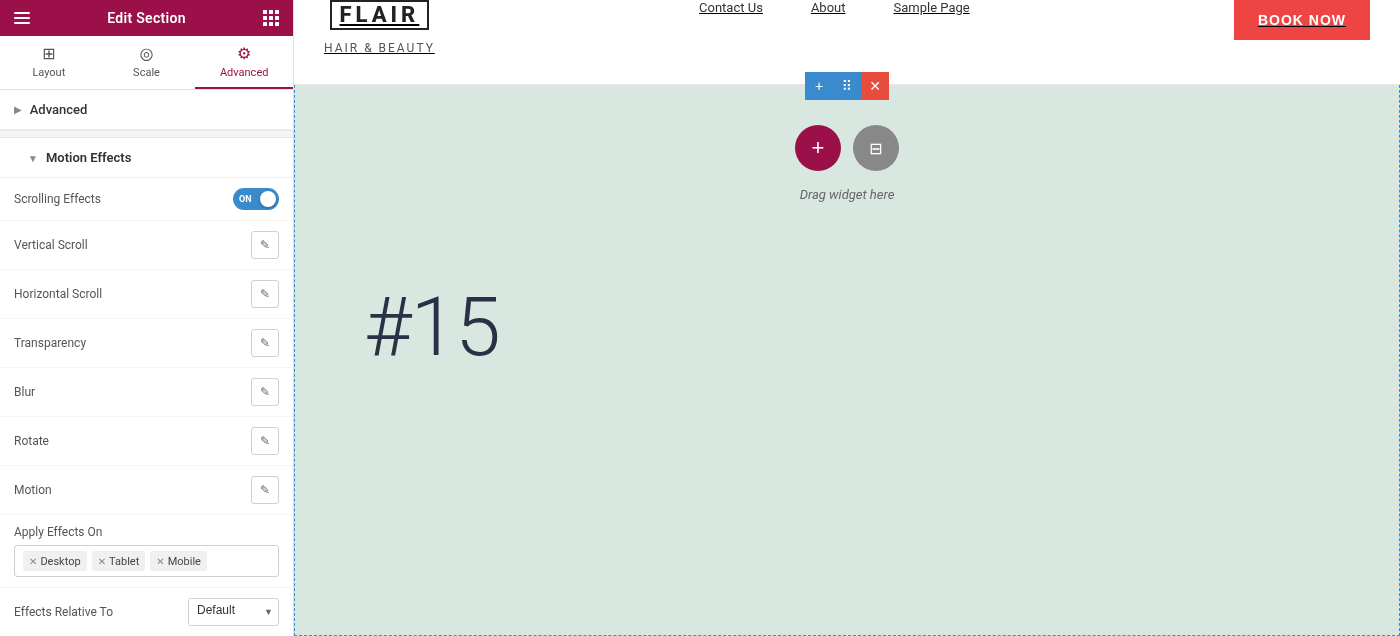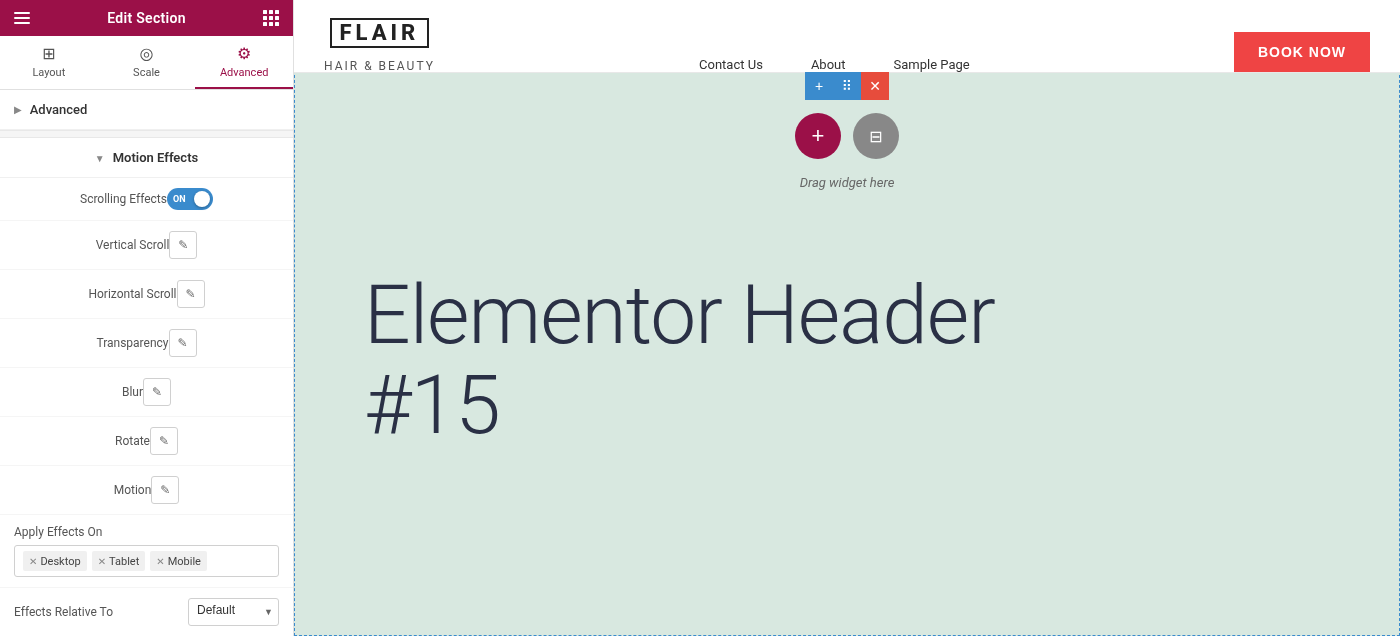--- a/index.html
+++ b/index.html
@@ -123,41 +123,41 @@
       height: 8px;
       background: #f5f5f5;
       border-top: 1px solid #e8e8e8;
       border-bottom: 1px solid #e8e8e8;
     }
 
     
     .motion-section-header {
       display: flex;
       align-items: center;
-      justify-content: center;
+      justify-content: flex-start;
       padding: 12px 28px;
       cursor: pointer;
       border-bottom: 1px solid #f0f0f0;
       background: #fff;
     }
     .motion-section-title {
       display: flex;
       align-items: center;
       gap: 8px;
       font-size: 13px;
       font-weight: 600;
       color: #333;
     }
     .motion-chevron::before { content: '▼'; font-size: 10px; color: #888; }
 
     
     .control-row {
       display: flex;
       align-items: center;
-      justify-content: center;
+      justify-content: space-between;
       padding: 10px 14px;
       border-bottom: 1px solid #f5f5f5;
     }
     .control-label {
       font-size: 12px;
       color: #555;
     }
 
     
     .toggle-switch {
@@ -302,27 +302,28 @@
       height: 636px;
       background: #d8e8e0;
       position: relative;
       overflow: hidden;
     }
 
     
     .navbar {
       background: #fff;
       display: flex;
-      align-items: flex-end;
+      align-items: flex-start;
       justify-content: space-between;
       padding: 0 30px;
-      height: 73px;
+      height: 85px;
       border-bottom: 1px solid #e8e8e8;
       position: relative;
       z-index: 5;
+      text-decoration: underline;
     }
 
     .brand-logo {
       display: flex;
       flex-direction: column;
       align-items: center;
       line-height: 1;
     }
     .brand-name {
       font-size: 22px;
@@ -628,20 +629,19 @@
   <div class="drag-area">
     <div class="drag-buttons">
       <button class="drag-btn-add">+</button>
       <button class="drag-btn-folder">⊟</button>
     </div>
     <span class="drag-text">Drag widget here</span>
   </div>
 
   <div class="bottom-section">
     <div class="big-heading">
-      <div>Elementor Header</div>
       <div>#15</div>
     </div>
   </div>
 
   <div class="section-outline"></div>
 
 </div>
 
 </body></html>

